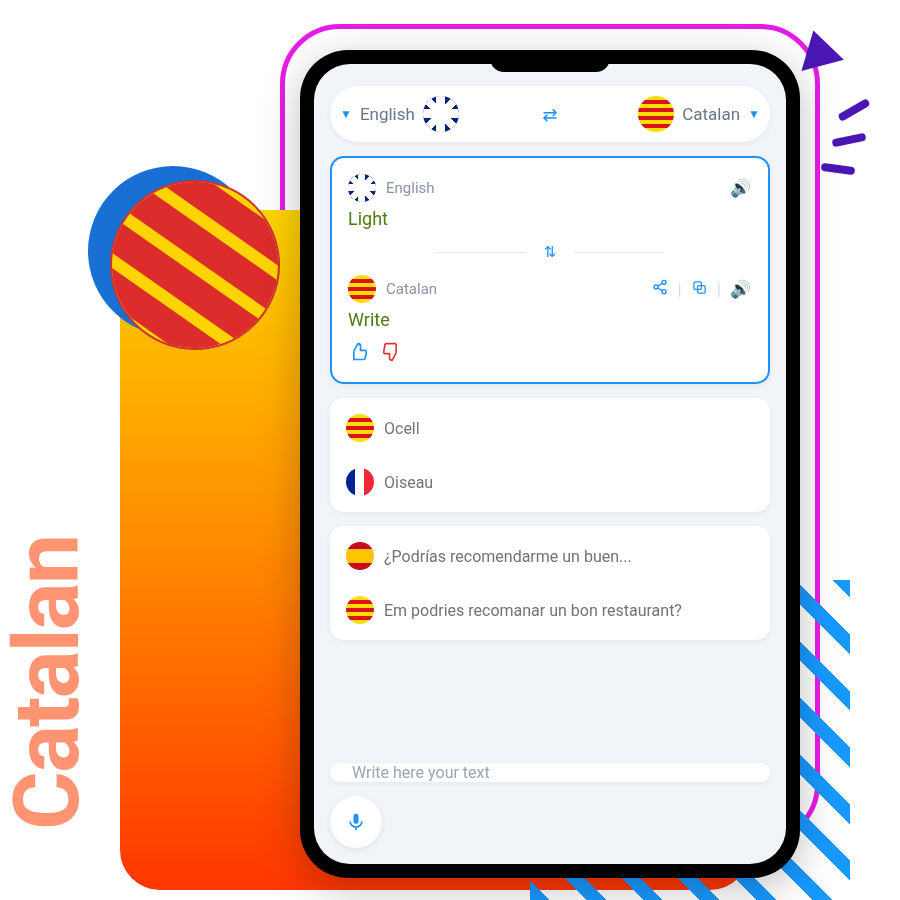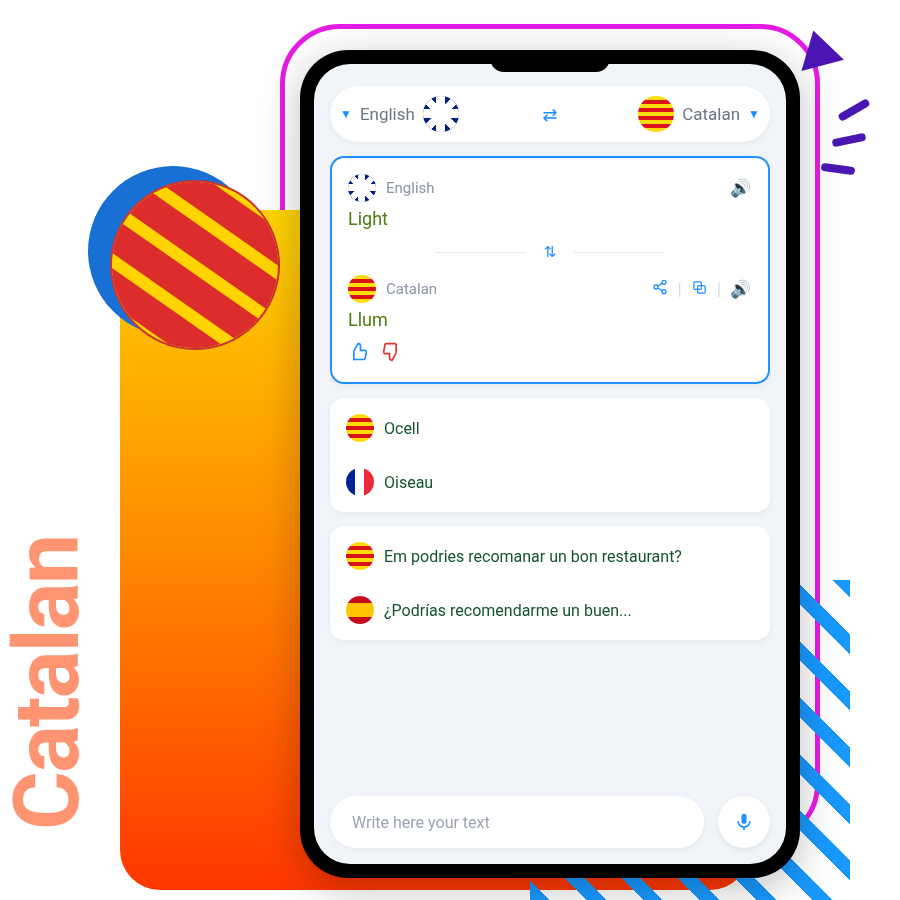--- a/index.html
+++ b/index.html
@@ -128,24 +128,24 @@
   .word{font-size:18px;margin:6px 0 0 0;color:#4d7c0f}
   .divider-swap{display:flex;align-items:center;justify-content:center;gap:18px;margin:14px 0}
   .divider-swap .line{height:1px;background:#dfe6ef;width:90px}
   .divider-swap .arrows{color:#1E90FF;font-size:15px}
   .sep{color:#d2dbe6}
   .feedback{display:flex;gap:14px;margin-top:12px;font-size:18px}
   .thumb-up{color:#1E90FF;cursor:pointer}
   .thumb-down{color:#E3342F;cursor:pointer}
 
   .history .row+.row{margin-top:26px}
-  .history .txt{font-size:16px;color:#14532d}
+  .history .txt{font-size:16px;color:#737373}
 
   .inputbar{
-    margin-top:auto;display:flex;gap:14px;
+    margin-top:auto;display:flex;gap:14px;flex-direction:column;
   }
   .textin{
     flex:1;background:#fff;border-radius:28px;height:52px;
     display:flex;align-items:center;padding:0 22px;color:#9aa4b2;font-size:16px;
     box-shadow:0 2px 6px rgba(0,0,0,.05);
   }
   .mic{
     width:52px;height:52px;border-radius:50%;background:#fff;
     display:flex;align-items:center;justify-content:center;color:#1E90FF;font-size:20px;
     box-shadow:0 2px 6px rgba(0,0,0,.08);
@@ -220,21 +220,21 @@
         <span class="sep">|</span>
         <span class="icon-btn">
           <svg width="15" height="15" viewBox="0 0 24 24" fill="none" stroke="currentColor" stroke-width="2">
               <rect x="9" y="9" width="12" height="12" rx="2"></rect>
               <rect x="3" y="3" width="12" height="12" rx="2"></rect>
             </svg>
         </span>
         <span class="sep">|</span>
         <span class="icon-btn">🔊</span>
       </div>
-      <div class="word">Llum</div>
+      <div class="word">Write</div>
 
       <div class="feedback">
         <span class="thumb-up">
           <svg width="20" height="20" viewBox="0 0 24 24" fill="none" stroke="currentColor" stroke-width="2">
               <path d="M7 22V11"></path>
               <path d="M7 11l5-9a3 3 0 0 1 3 3v5h5a2 2 0 0 1 2 2.3l-1.4 7a2 2 0 0 1-2 1.7H7"></path>
             </svg>
         </span>
         <span class="thumb-down">
           <svg width="20" height="20" viewBox="0 0 24 24" fill="none" stroke="currentColor" stroke-width="2">
@@ -251,26 +251,26 @@
         <span class="txt">Ocell</span>
       </div>
       <div class="row">
         <span class="flag sm flag-fr"></span>
         <span class="txt">Oiseau</span>
       </div>
     </div>
 
     <div class="card history">
       <div class="row">
+        <span class="flag sm flag-es"></span>
+        <span class="txt">¿Podrías recomendarme un buen...</span>
+      </div>
+      <div class="row">
         <span class="flag sm flag-cat"></span>
         <span class="txt">Em podries recomanar un bon restaurant?</span>
-      </div>
-      <div class="row">
-        <span class="flag sm flag-es"></span>
-        <span class="txt">¿Podrías recomendarme un buen...</span>
       </div>
     </div>
 
     <div class="inputbar">
       <div class="textin">
         <span>Write here your text</span>
       </div>
       <div class="mic">
         <svg width="20" height="22" viewBox="0 0 24 24" fill="currentColor">
             <path d="M12 14a3 3 0 0 0 3-3V5a3 3 0 0 0-6 0v6a3 3 0 0 0 3 3z"></path>

